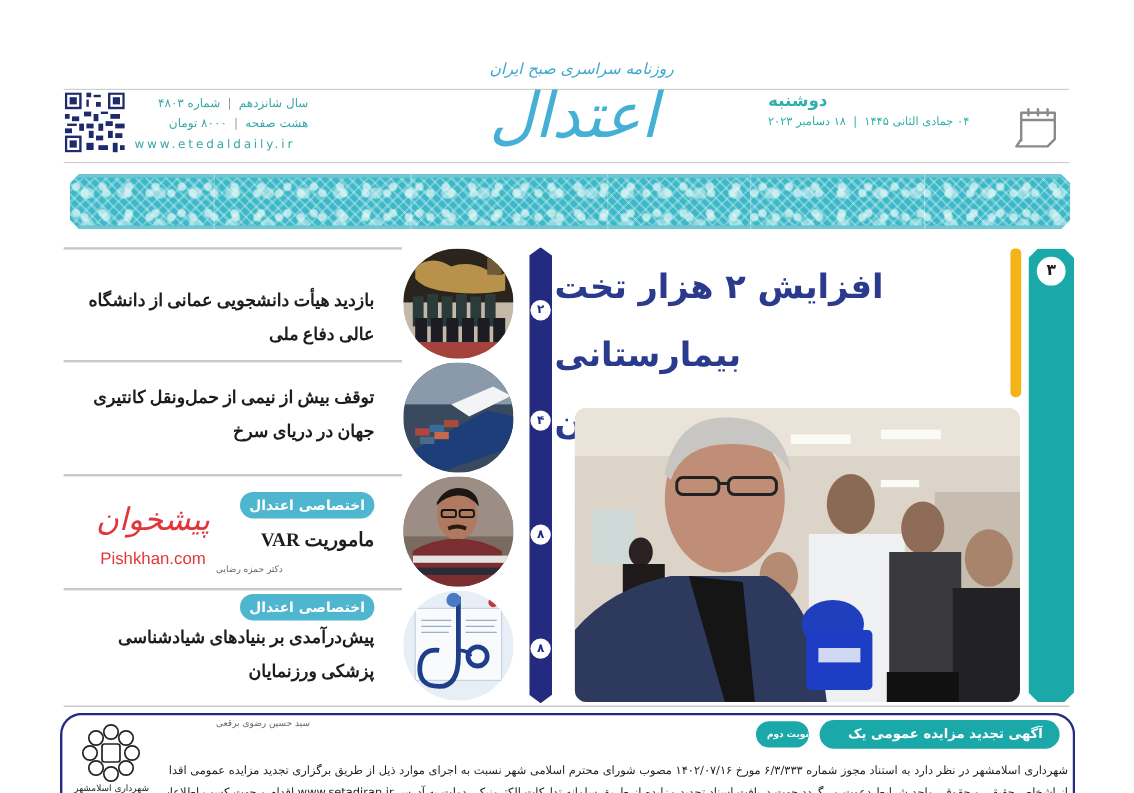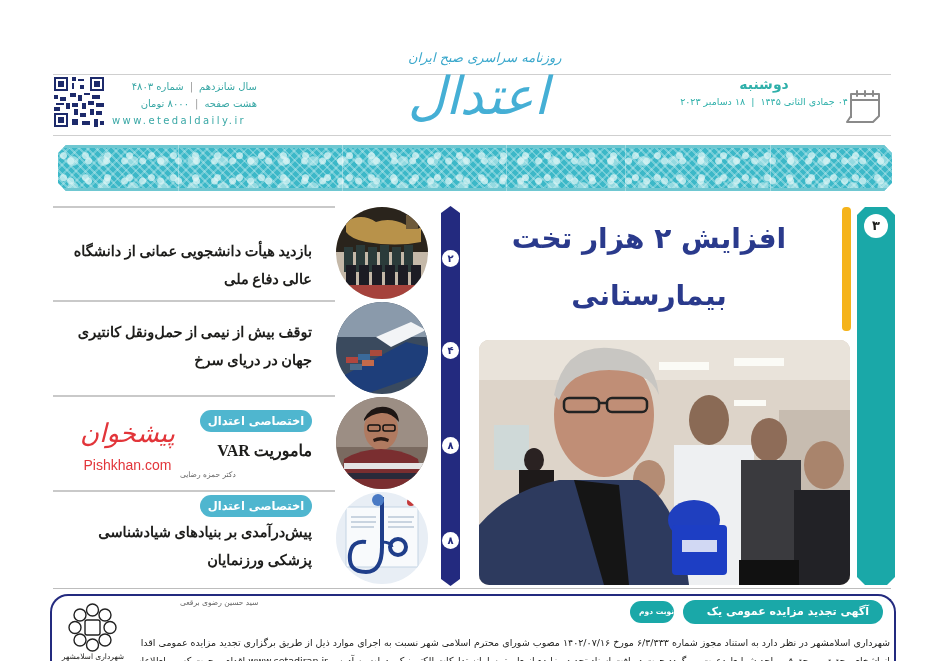--- a/index.html
+++ b/index.html
@@ -13,21 +13,21 @@
 
     .meta-left { position: absolute; left: 112px; top: 78px; width: 145px; direction: rtl; font-size: 10px; color: #3aa8a6; line-height: 17px; }
     .meta-left .row { display: flex; justify-content: flex-start; gap: 6px; white-space: nowrap; }
     .meta-left .sep { color: #999; }
     .meta-left .url { direction: ltr; text-align: left; letter-spacing: 2.4px; font-size: 10px; color: #3aa8a6; }
 
     .masthead { position: absolute; left: 378px; top: 50px; width: 200px; height: 90px; text-align: center; }
     .masthead .tag { font-family: "DejaVu Serif", serif; font-size: 13px; color: #3ba8cc; direction: rtl; position: absolute; left: 30px; top: 0; font-style: italic; }
     .masthead .logo { font-family: "DejaVu Serif", serif; font-size: 52px; color: #45afd5; position: absolute; left: 0; top: 16px; width: 200px; direction: rtl; font-style: italic; letter-spacing: -2px; }
 
-    .date-block { position: absolute; left: 669px; top: 76px; width: 190px; direction: rtl; text-align: center; }
+    .date-block { position: absolute; left: 640px; top: 76px; width: 190px; direction: rtl; text-align: left; }
     .date-block .weekday { font-size: 14px; font-weight: bold; color: #2fb0aa; letter-spacing: 3px; }
     .date-block .persian { font-size: 13px; font-weight: bold; color: #2fb0aa; margin-top: 2px; }
     .date-block .other { font-size: 9.5px; color: #2fb0aa; margin-top: 4px; white-space: nowrap; }
     .cal-icon { position: absolute; left: 843px; top: 88px; width: 40px; height: 36px; }
 
     
     .band { position: absolute; left: 58px; top: 145px; width: 834px; height: 46px;
       clip-path: polygon(8px 0, calc(100% - 8px) 0, 100% 8px, 100% calc(100% - 8px), calc(100% - 8px) 100%, 8px 100%, 0 calc(100% - 8px), 0 8px);
       background-color: #3cb8c8;
       background-image:
@@ -41,21 +41,21 @@
     }
     .band-div { position: absolute; top: 145px; width: 1px; height: 46px; background: rgba(255,255,255,0.35); }
 
     
     .teal-col { position: absolute; left: 857px; top: 207px; width: 38px; height: 378px; background: #1aa8a8;
       clip-path: polygon(8px 0, 30px 0, 38px 8px, 38px calc(100% - 8px), 30px 100%, 8px 100%, 0 calc(100% - 8px), 0 8px); }
     .page-badge { position: absolute; width: 24px; height: 24px; border-radius: 50%; background: #fff; color: #1d1d1b; font-size: 13px; font-weight: bold; text-align: center; line-height: 24px; }
 
     .yellow-bar { position: absolute; left: 842px; top: 207px; width: 9px; height: 124px; background: #f5b31a; border-radius: 4px; }
 
-    .headline { position: absolute; left: 462px; top: 210px; width: 374px; direction: rtl; text-align: center; font-size: 28px; font-weight: bold; color: #2a3a8c; line-height: 57px; }
+    .headline { position: absolute; left: 462px; top: 210px; width: 374px; direction: rtl; text-align: left; font-size: 28px; font-weight: bold; color: #2a3a8c; line-height: 57px; }
 
     .main-photo { position: absolute; left: 479px; top: 340px; width: 371px; height: 245px; border-radius: 10px; overflow: hidden;
       background: linear-gradient(180deg, #e8e0d6 0%, #d8cfc4 35%, #bcb3aa 60%, #6d6a6e 100%); }
 
     
     .nav-col { position: absolute; left: 441px; top: 206px; width: 19px; height: 380px; background: #232a7f;
       clip-path: polygon(50% 0, 100% 7px, 100% calc(100% - 7px), 50% 100%, 0 calc(100% - 7px), 0 7px); }
     .nav-badge { position: absolute; left: 442px; width: 17px; height: 17px; border-radius: 50%; background: #fff; color: #232a7f; font-size: 10px; font-weight: bold; text-align: center; line-height: 17px; }
 
     

